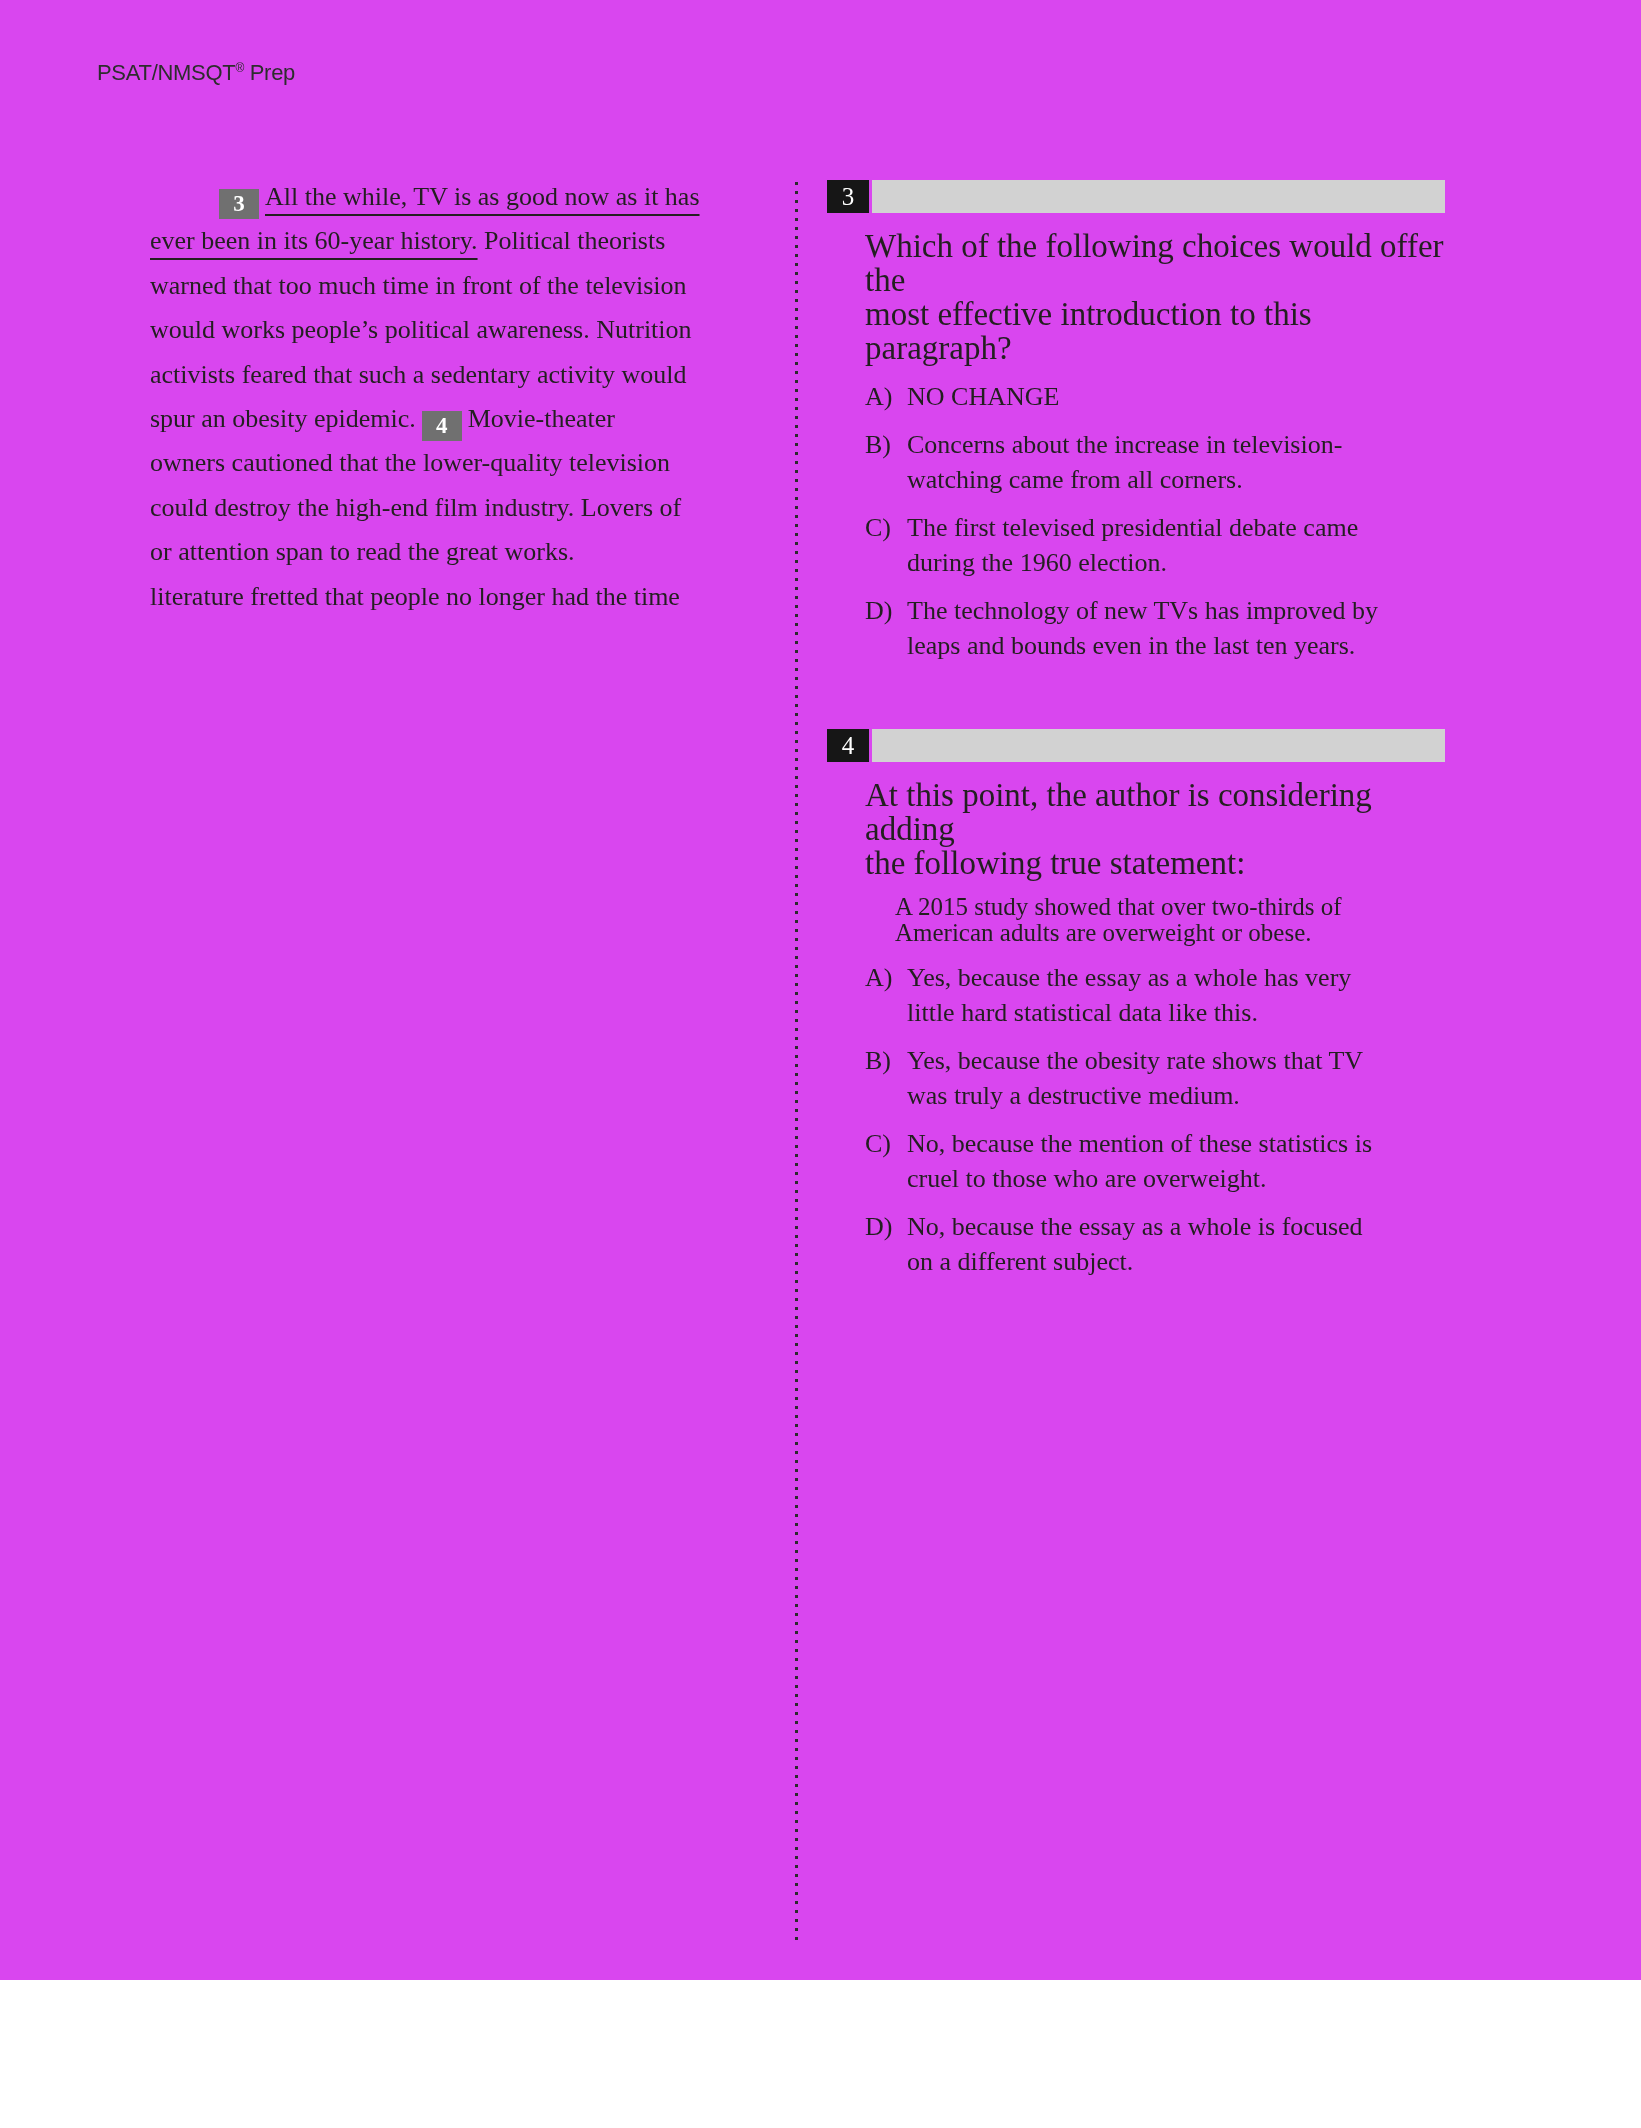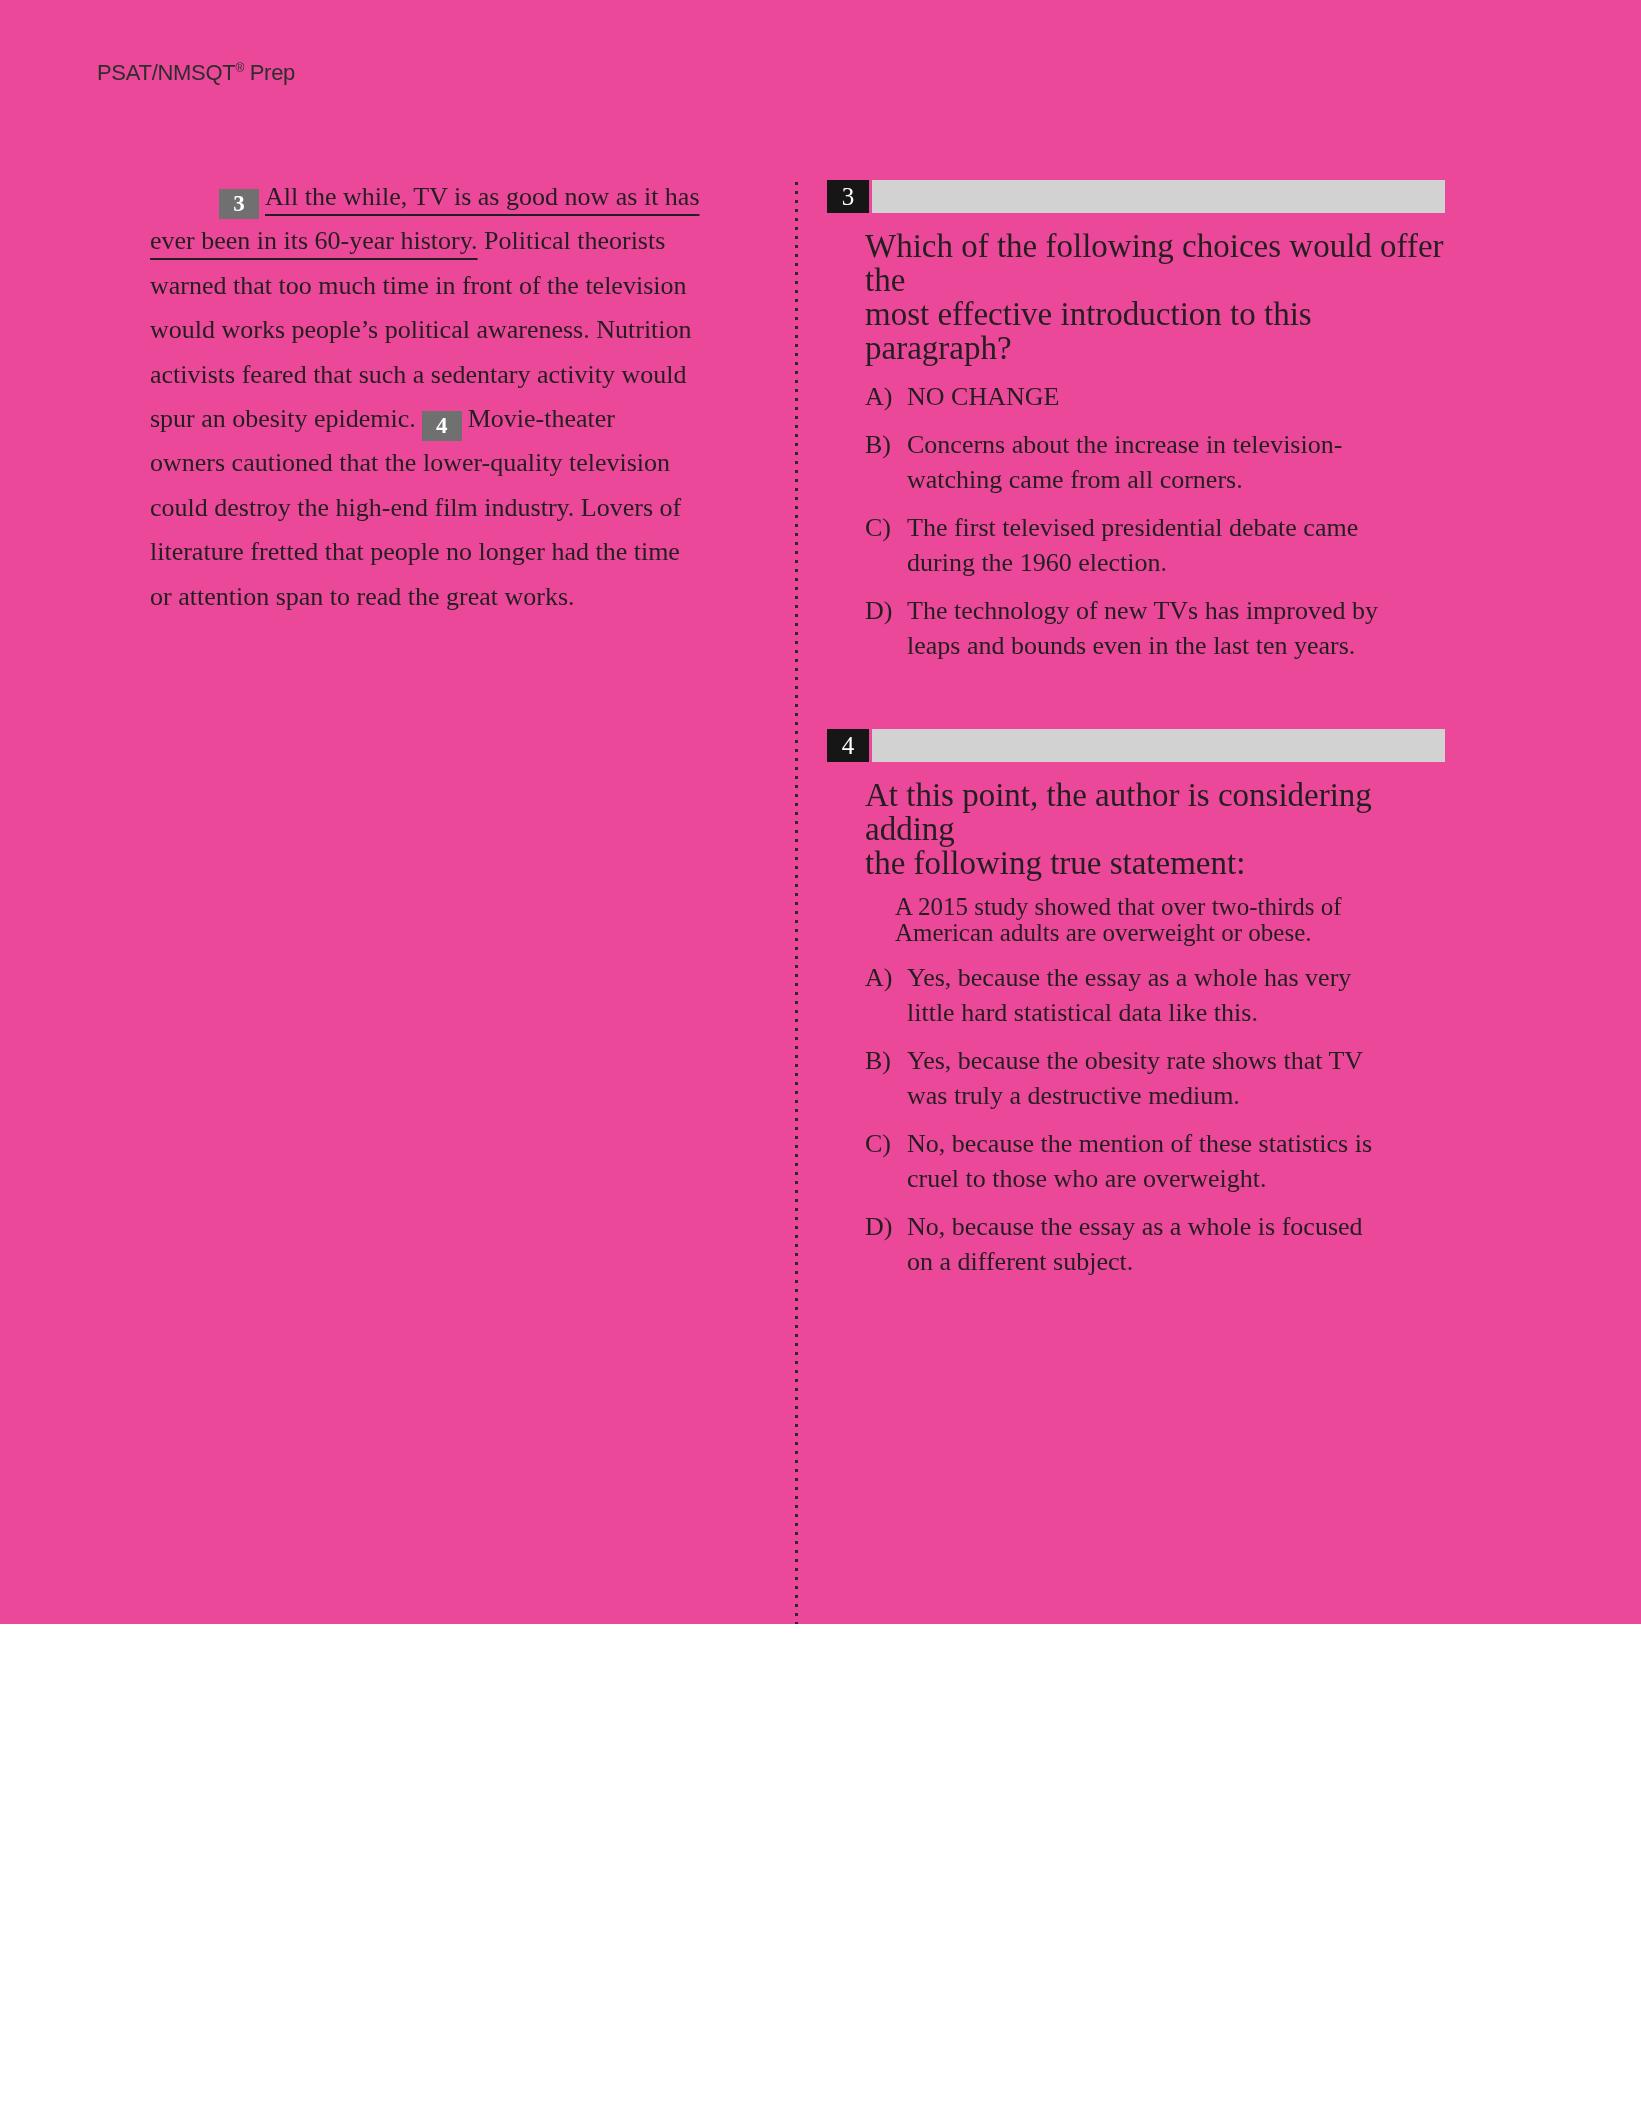--- a/index.html
+++ b/index.html
@@ -1,20 +1,20 @@
 <!DOCTYPE html>
 <html style="--ink: #231f20; --bar-gray: #d2d2d2; --numbox-gray: #707070;"><head>
 <meta charset="utf-8">
 <style>
   html, body { margin: 0; padding: 0; background: #ffffff; }
   .page {
     position: relative;
     width: 1641px;
-    height: 1624px;
-    background: #ec4899;
+    height: 1980px;
+    background: #d946ef;
     font-family: "Liberation Serif", "DejaVu Serif", serif;
     color: var(--ink, #231f20);
     overflow: hidden;
   }
 
   
   .header {
     position: absolute;
     left: 97px;
     top: 60px;
@@ -159,22 +159,22 @@
 
   <div class="passage" id="passage">
       <div class="p-line" style="padding-left: 63px;"><span class="numbox">3</span><span class="u">All the while, TV is as good now as it has</span></div>
       <div class="p-line"><span class="u">ever been in its 60-year history.</span><span> Political theorists</span></div>
       <div class="p-line"><span>warned that too much time in front of the television</span></div>
       <div class="p-line"><span>would works people’s political awareness. Nutrition</span></div>
       <div class="p-line"><span>activists feared that such a sedentary activity would</span></div>
       <div class="p-line"><span>spur an obesity epidemic.</span><span class="numbox">4</span><span>Movie-theater</span></div>
       <div class="p-line"><span>owners cautioned that the lower-quality television</span></div>
       <div class="p-line"><span>could destroy the high-end film industry. Lovers of</span></div>
+      <div class="p-line"><span>or attention span to read the great works.</span></div>
       <div class="p-line"><span>literature fretted that people no longer had the time</span></div>
-      <div class="p-line"><span>or attention span to read the great works.</span></div>
     </div>
 
   <div class="divider"></div>
 
   <div class="questions" id="questions">
       <section class="question">
     <div class="q-bar">
       <span class="q-num">3</span>
       <span class="q-bar-fill"></span>
     </div>

